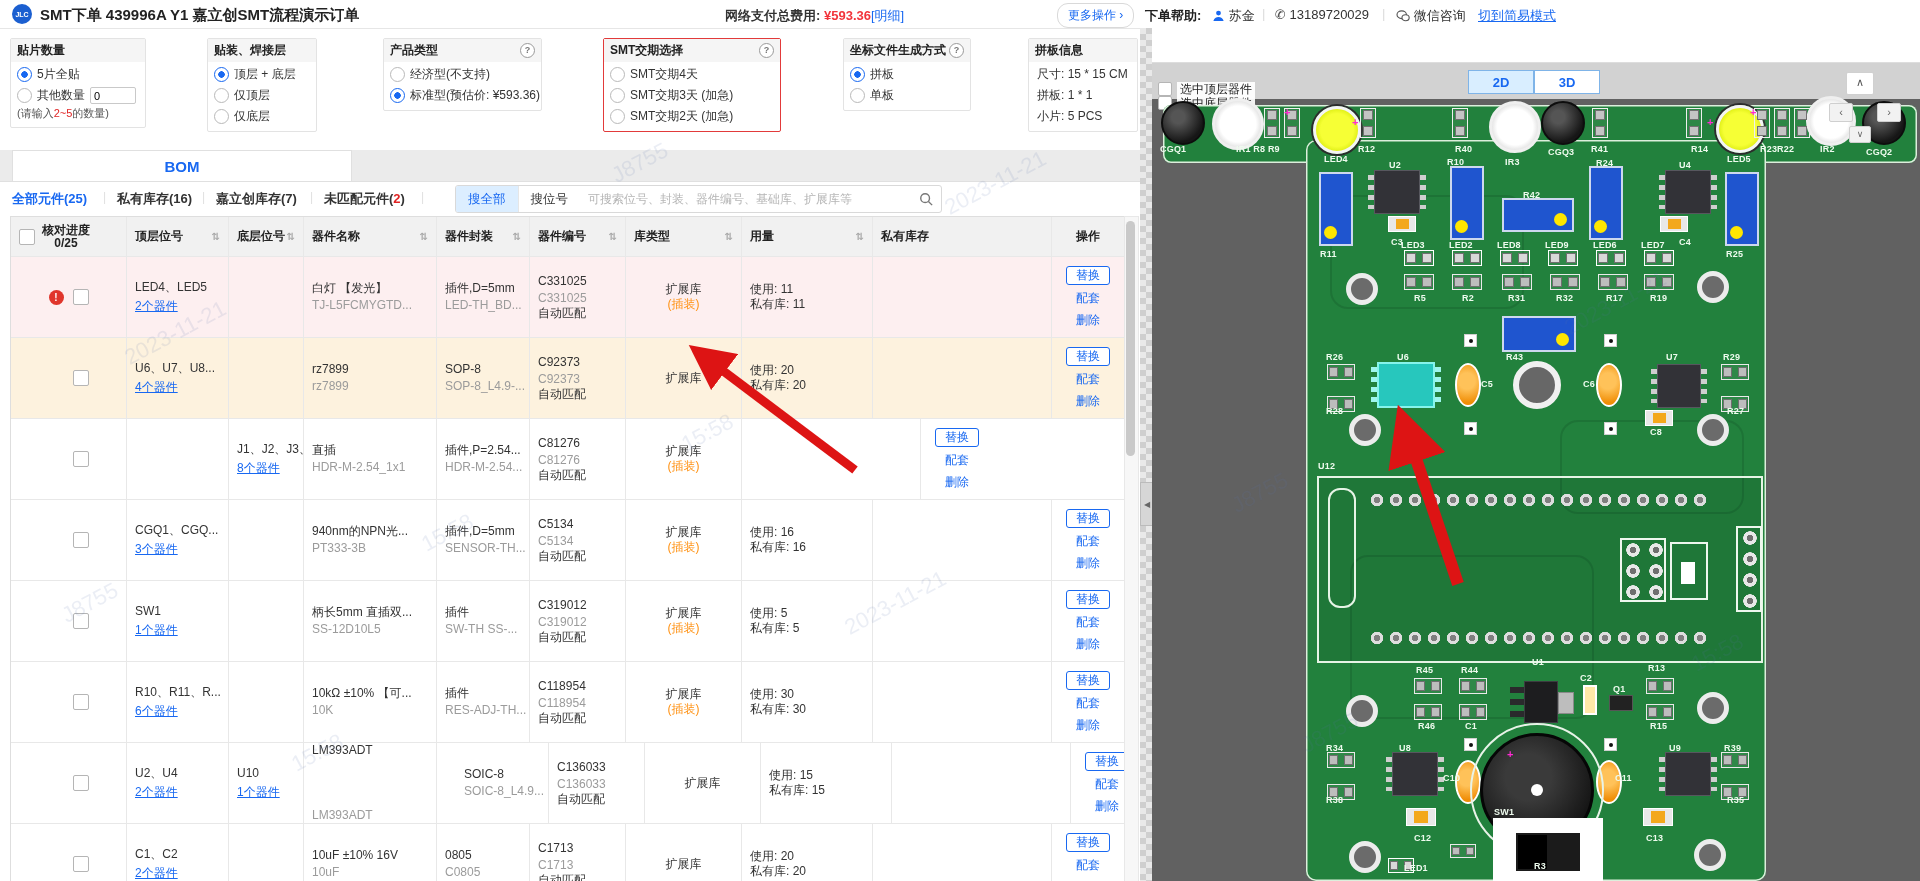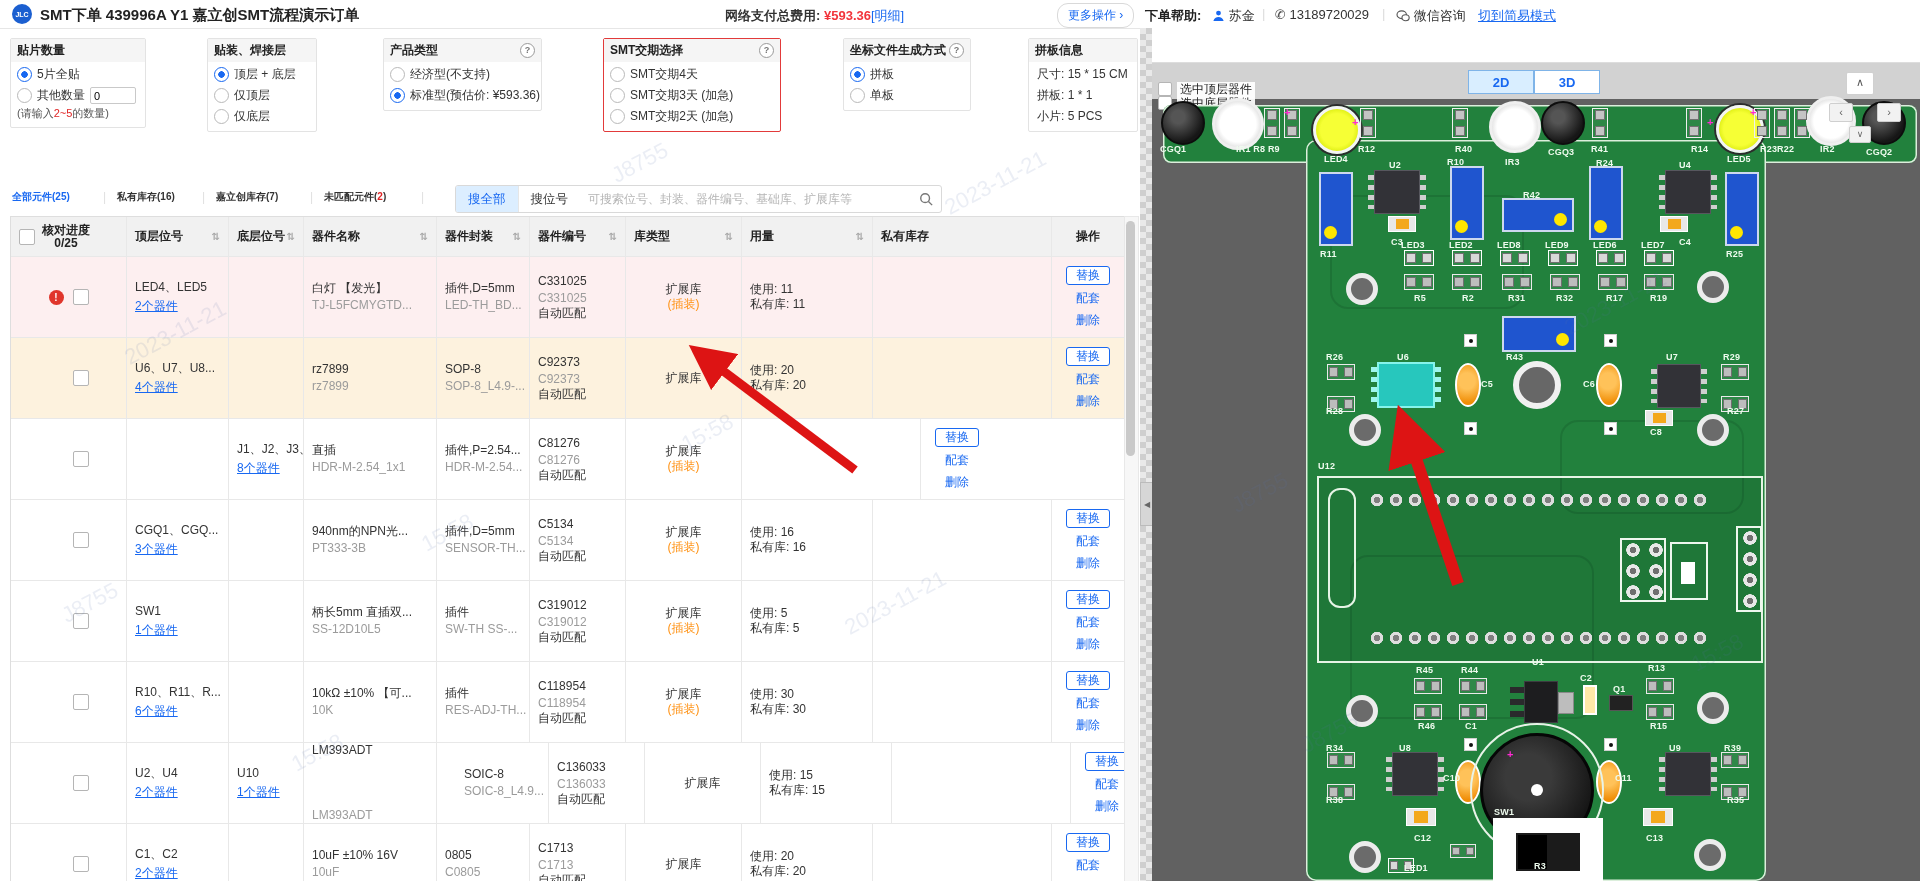--- a/index.html
+++ b/index.html
@@ -32,21 +32,21 @@
   .hint b{color:#e02424;font-weight:400;}
   .qmark{width:13px;height:13px;border-radius:50%;border:1px solid #9a9a9a;color:#777;font-size:9px;line-height:12px;
          text-align:center;background:#fff;}
   .info-line{padding:4px 8px 0 8px;font-size:12px;color:#333;}
   
   .bom-strip{position:absolute;left:0;top:150px;width:1140px;height:31px;background:#ebebeb;border-bottom:1px solid #e0e0e0;}
   .bom-tab{position:absolute;left:12px;top:0;width:338px;height:30px;background:#fff;border:1px solid #e0e0e0;border-bottom:none;
            color:#1868f1;font-weight:700;font-size:15px;display:flex;align-items:center;justify-content:center;}
   
   .filter-row{position:absolute;left:0;top:182px;width:1140px;height:32px;background:#fff;}
-  .ftab{position:absolute;top:8px;font-size:10px;font-weight:700;color:#333;cursor:pointer;white-space:nowrap;}
+  .ftab{position:absolute;top:8px;font-size:13px;font-weight:700;color:#333;cursor:pointer;white-space:nowrap;}
   .ftab.active{color:#1868f1;}
   .ftab .redn{color:#e02424;}
   .fsep{position:absolute;top:8px;color:#e0e0e0;}
   .search-box{position:absolute;left:455px;top:3px;width:485px;height:26px;border:1px solid #d9d9d9;border-radius:3px;
               display:flex;align-items:center;overflow:hidden;background:#fff;}
   .seg{padding:0 12px;height:100%;display:flex;align-items:center;font-size:12.5px;cursor:pointer;color:#333;}
   .seg.active{background:#dceeff;color:#1868f1;}
   .seg-sep{width:1px;height:100%;background:#e6e6e6;}
   .search-input{flex:1;border:none;outline:none;font-size:12px;color:#333;padding:0 8px;}
   .search-input::placeholder{color:#b5b5b5;}
@@ -272,20 +272,23 @@
       <div class="panel" style="left: 1028px; width: 108px;">
         <div class="panel-title">
           <span>拼板信息</span>
         </div>
         <div class="info-line">尺寸: 15 * 15 CM</div>
         <div class="info-line">拼板: 1 * 1</div>
         <div class="info-line">小片: 5 PCS</div>
       </div>
     </div>
 
+  <div class="bom-strip">
+    <div class="bom-tab">BOM</div>
+  </div>
 
   <div class="filter-row">
     <div id="ftabs">
         <div class="ftab active" style="left: 12px;">全部元件(25)</div>
         <div class="fsep" style="left: 103px;">|</div>
         <div class="ftab" style="left: 117px;">私有库存(16)</div>
         <div class="fsep" style="left: 202px;">|</div>
         <div class="ftab" style="left: 216px;">嘉立创库存(7)</div>
         <div class="fsep" style="left: 310px;">|</div>
         <div class="ftab" style="left: 324px;">未匹配元件(<span class="redn">2</span>)</div>

